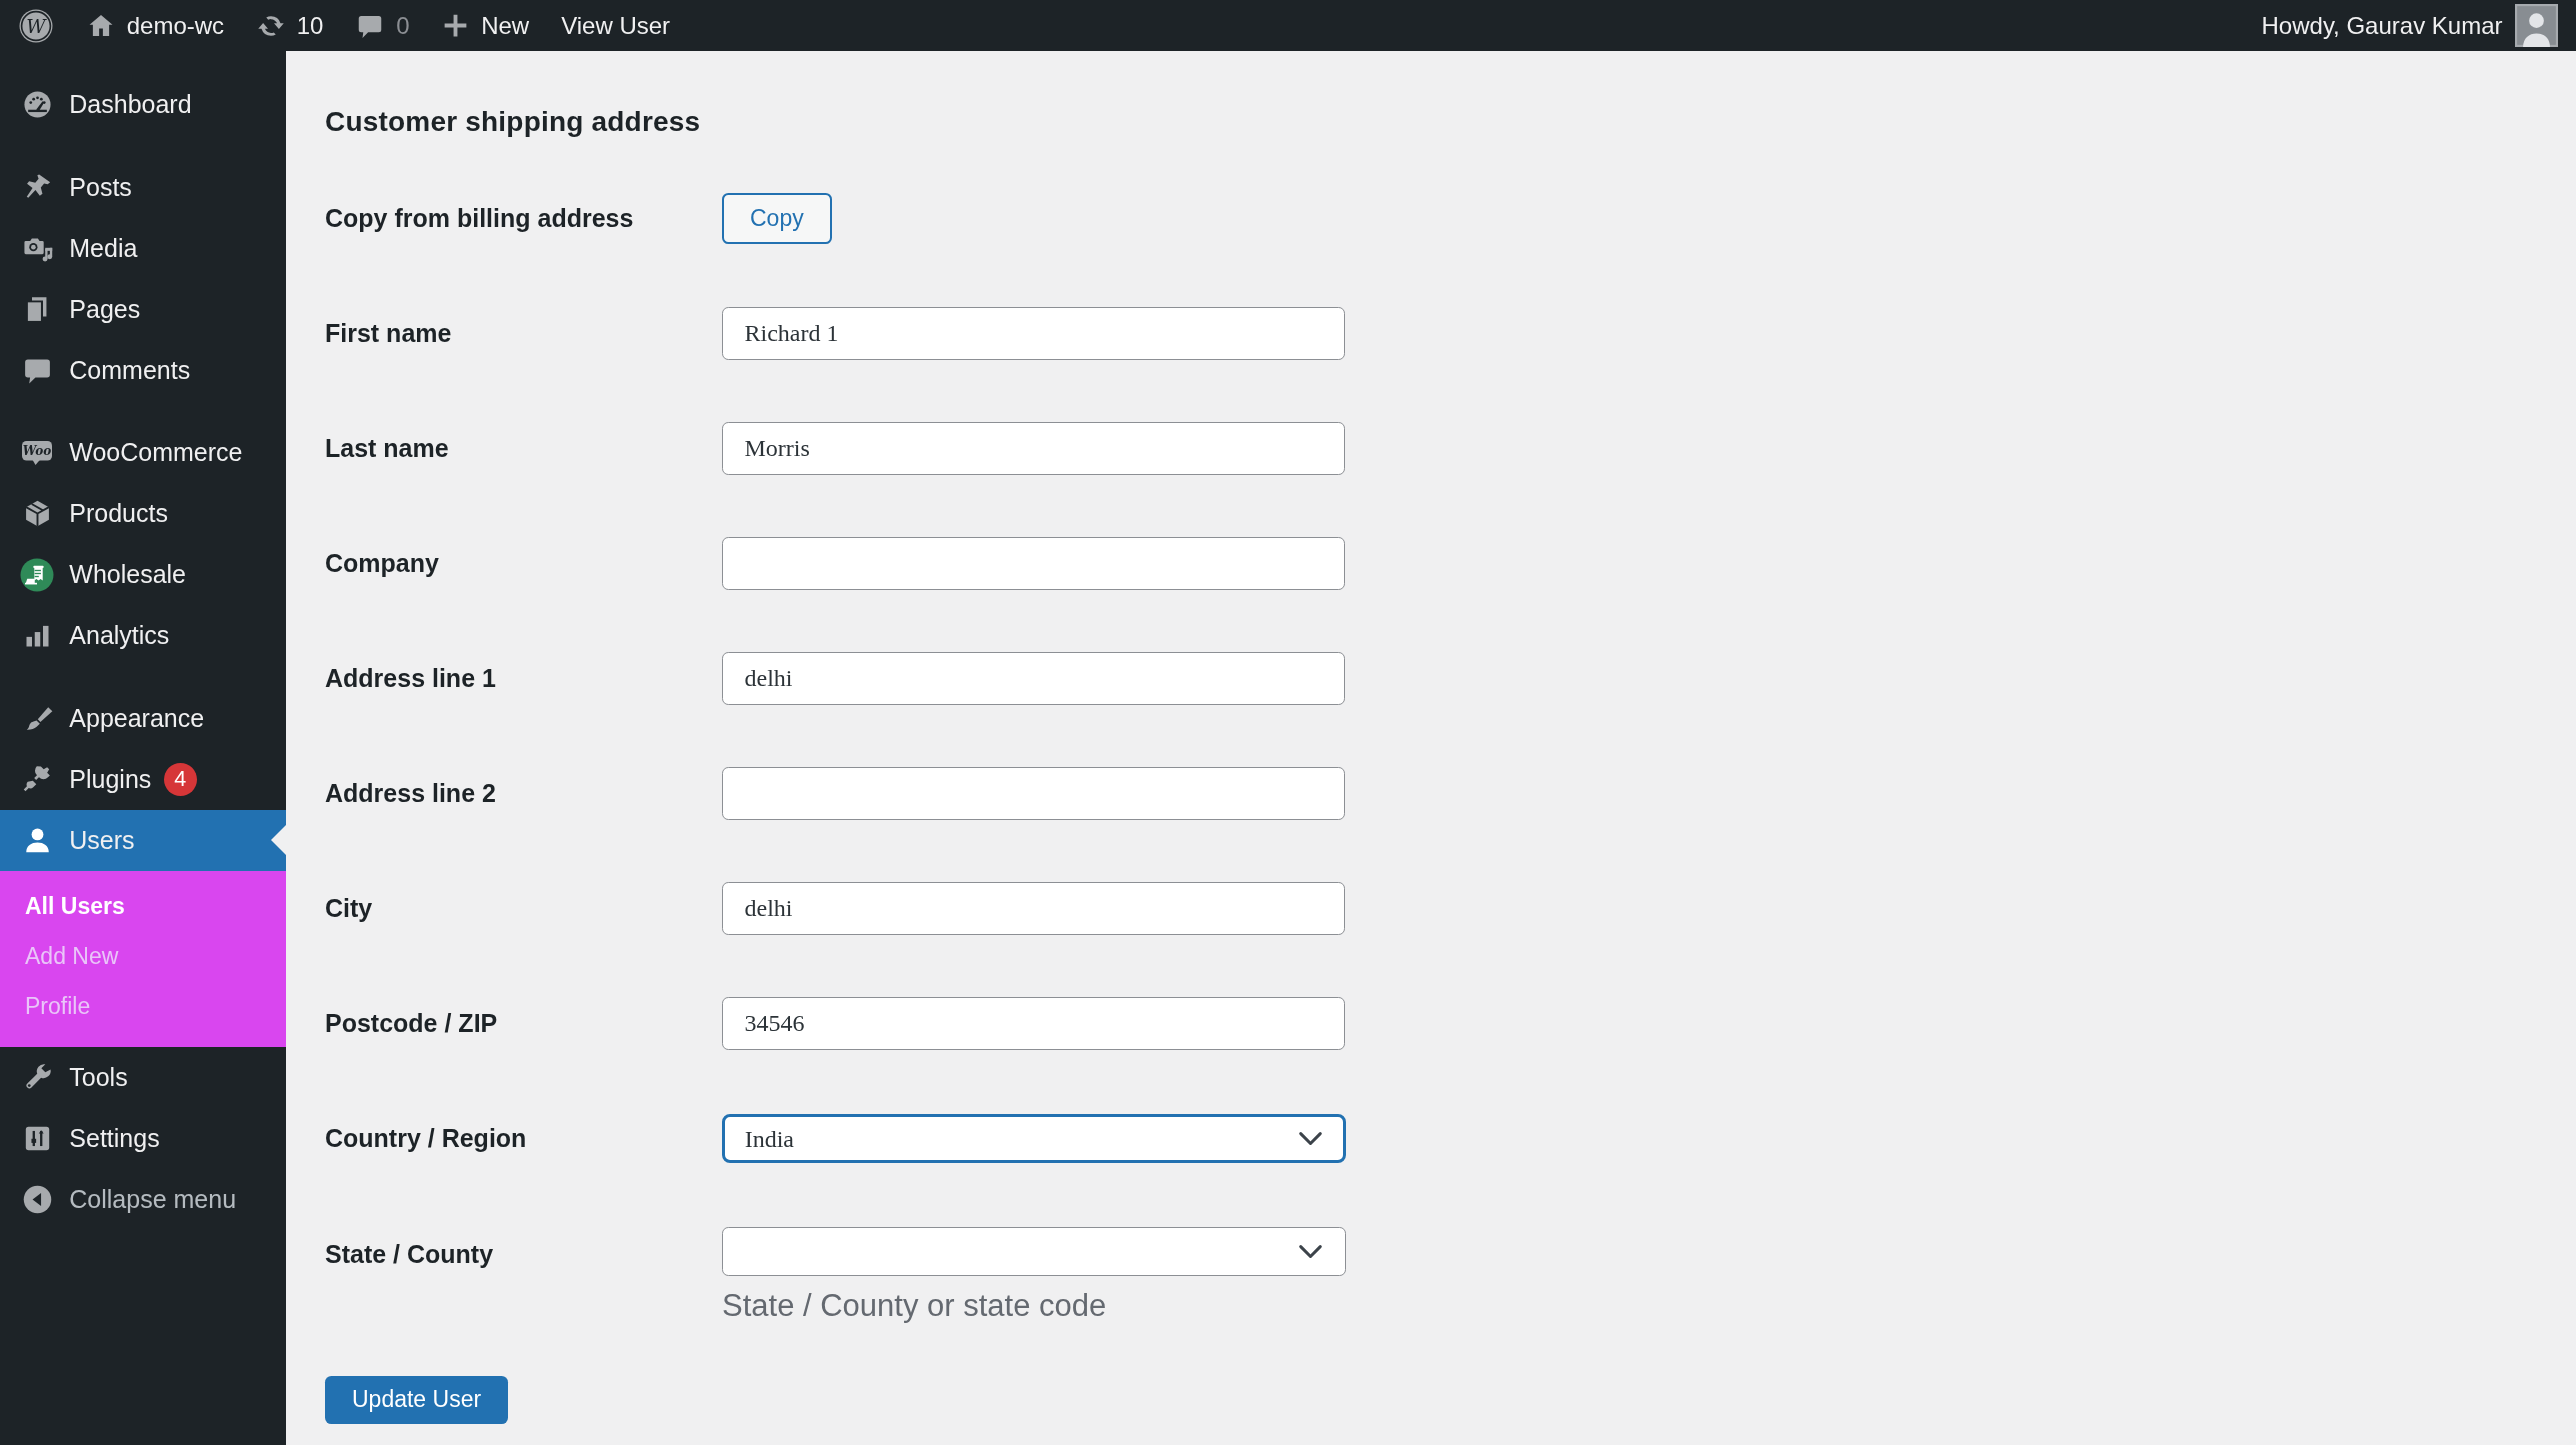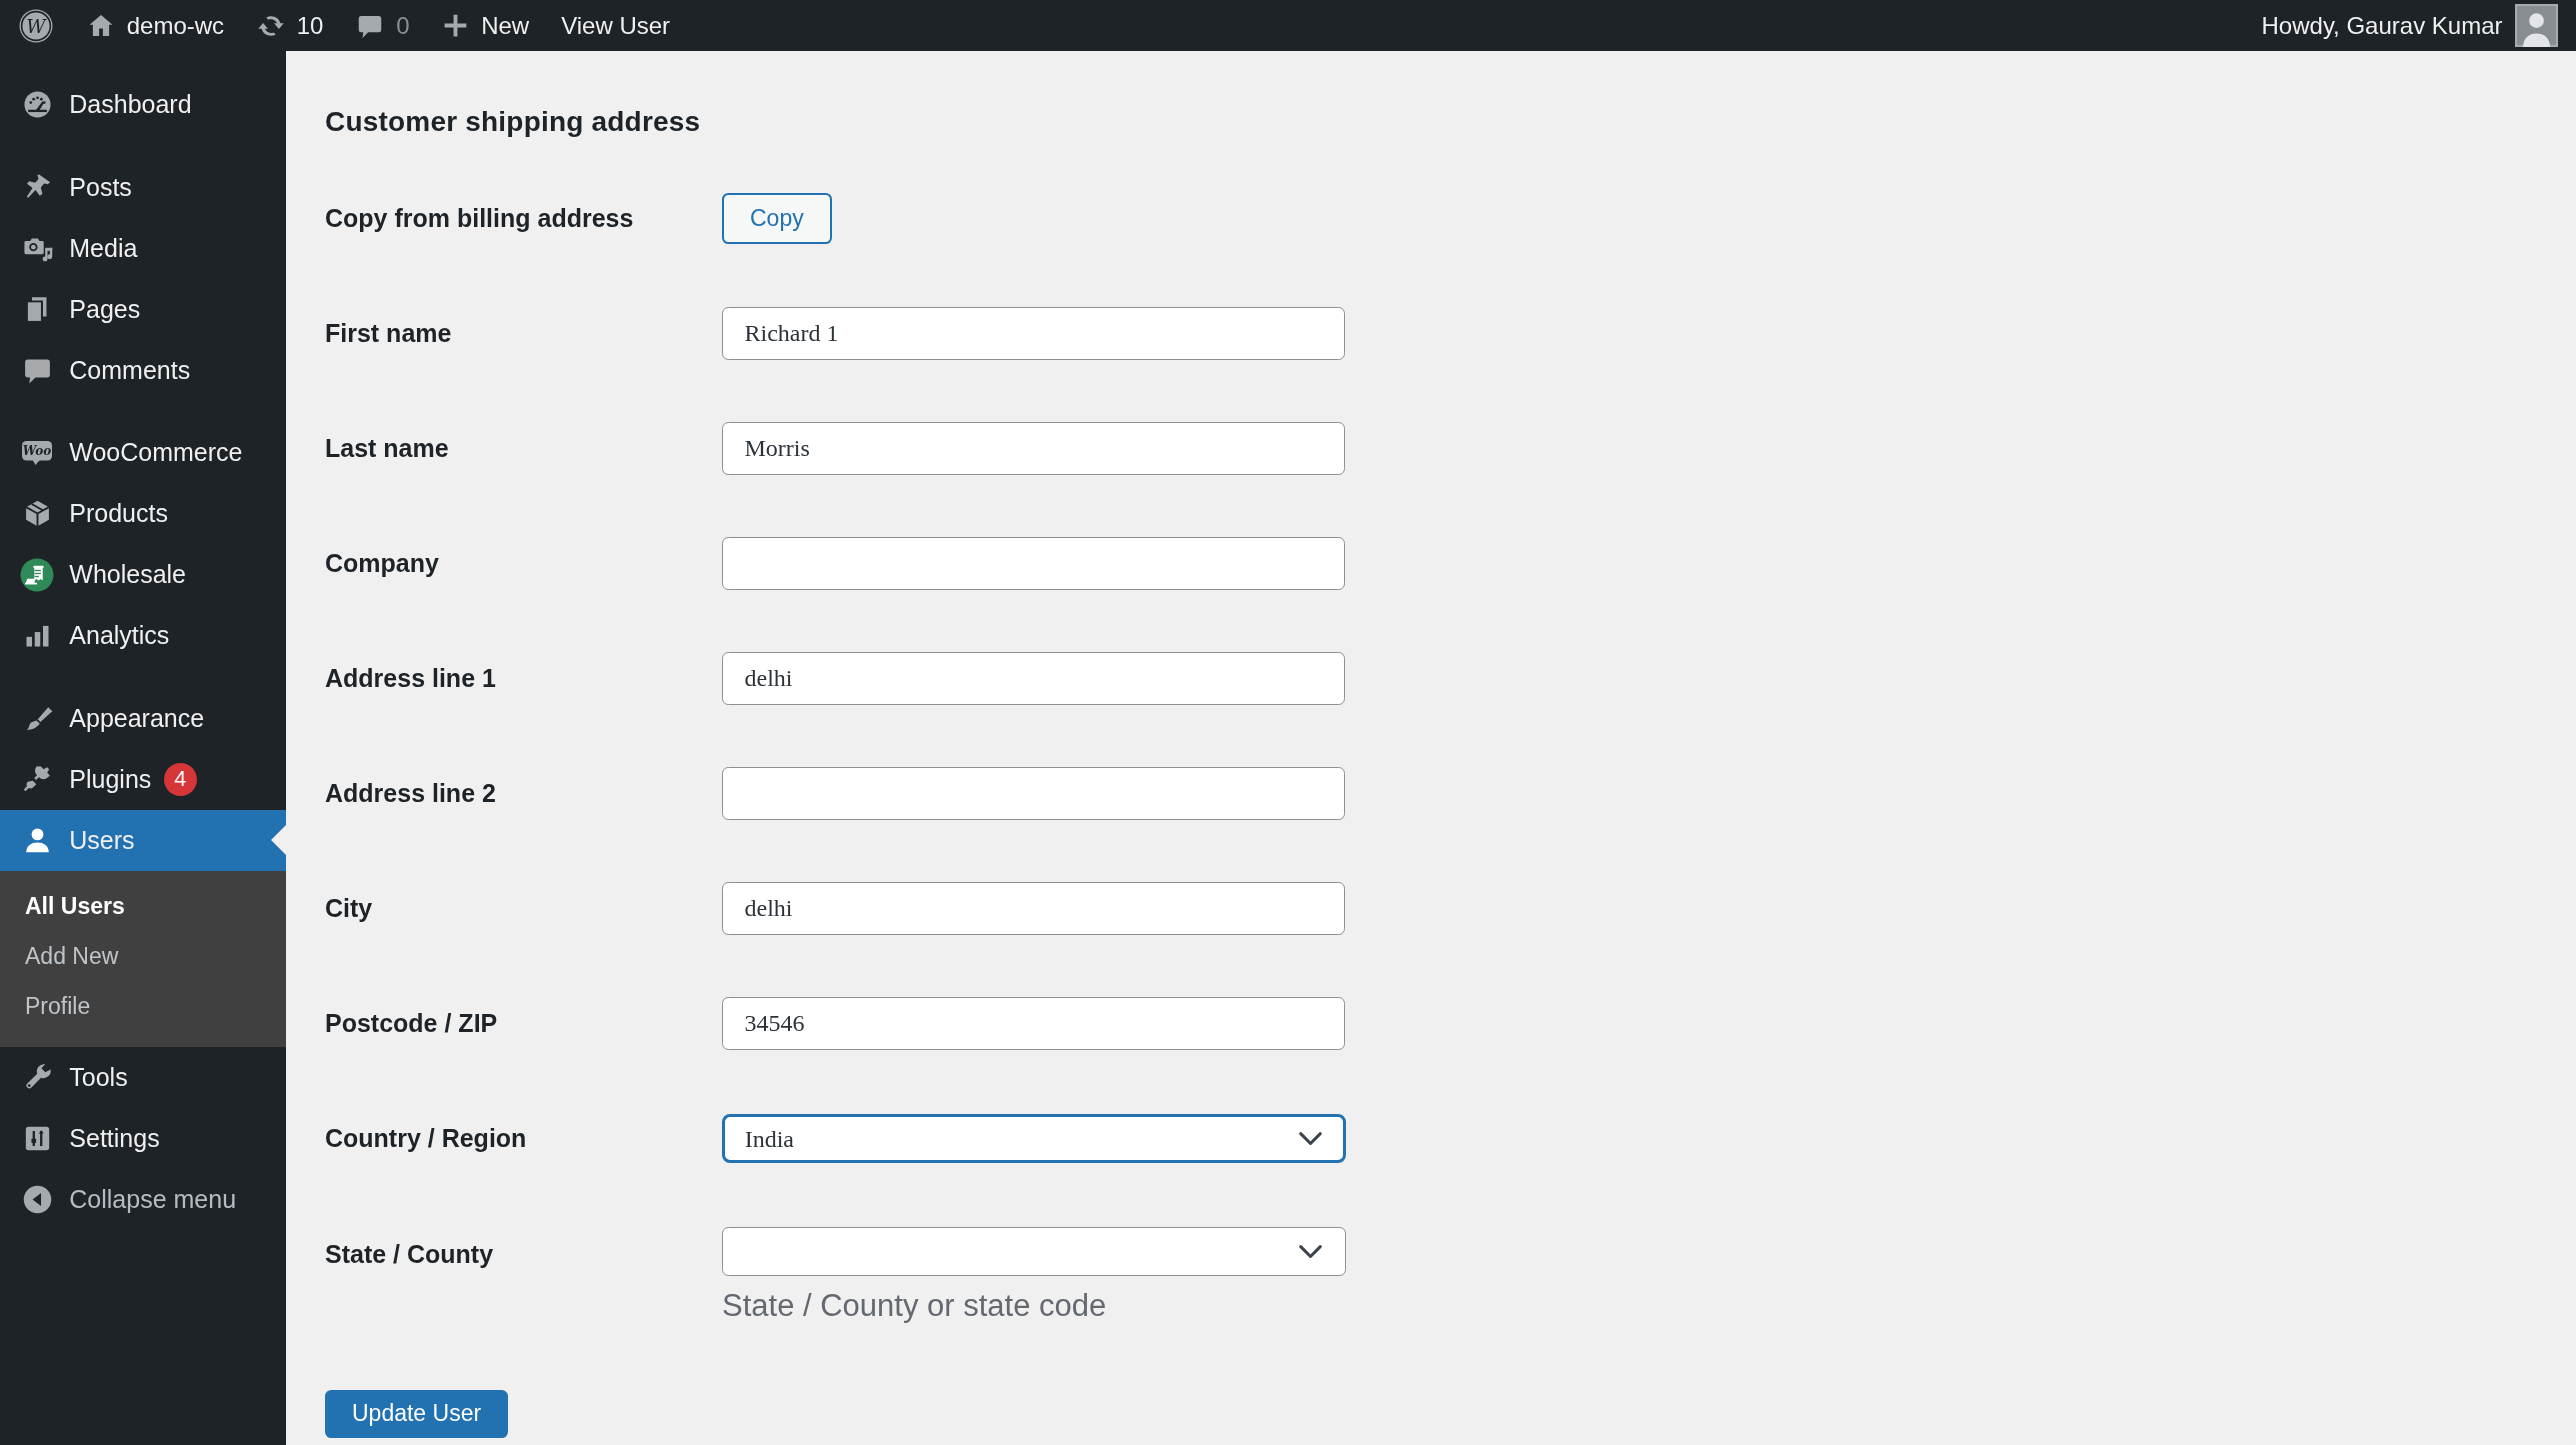--- a/index.html
+++ b/index.html
@@ -33,21 +33,21 @@
   .menu-item.active { background:#2271b1; }
   .menu-item.active::after {
     content:""; position:absolute; right:0; top:50%; margin-top:-15px;
     border:15px solid transparent; border-right-color:#f0f0f1;
   }
   .badge {
     display:inline-block; margin-left:12.5px; min-width:33px; height:33px;
     background:#d63638; color:#fff; border-radius:50%; text-align:center;
     line-height:33px; font-size:21.5px;
   }
-  .submenu { background:#404040; padding:10.7px 0 16px 0; }
+  .submenu { background:#d946ef; padding:10.7px 0 16px 0; }
   .submenu-item {
     height:50px; line-height:50px; padding-left:25px; font-size:23px;
     color:rgba(240,246,252,.72); cursor:pointer;
   }
   .submenu-item.current { color:#ffffff; font-weight:bold; }
   .collapse-item { color:rgba(240,246,252,.72); }
 
   
   .content {
     position:absolute; top:51px; left:286px; width:2290px; height:1394px;
@@ -394,21 +394,21 @@
         <option>India</option>
       </select>
       <span class="chevron">
         <svg width="25" height="16" viewBox="0 0 28 18">
           <path d="M3 3l11 11L25 3" stroke="#3c434a" stroke-width="3.4" fill="none" stroke-linecap="round" stroke-linejoin="round"></path>
         </svg>
       </span>
     </div>
   </div>
 
-  <div class="form-row top-align" style="margin-bottom:16px;">
+  <div class="form-row top-align" style="margin-bottom:2px;">
     <div class="form-label" style="margin-top:12.5px;">State / County</div>
     <div>
       <div class="select-wrap">
         <select class="fake-select">
           <option></option>
         </select>
         <span class="chevron">
           <svg width="25" height="16" viewBox="0 0 28 18">
             <path d="M3 3l11 11L25 3" stroke="#3c434a" stroke-width="3.4" fill="none" stroke-linecap="round" stroke-linejoin="round"></path>
           </svg>

